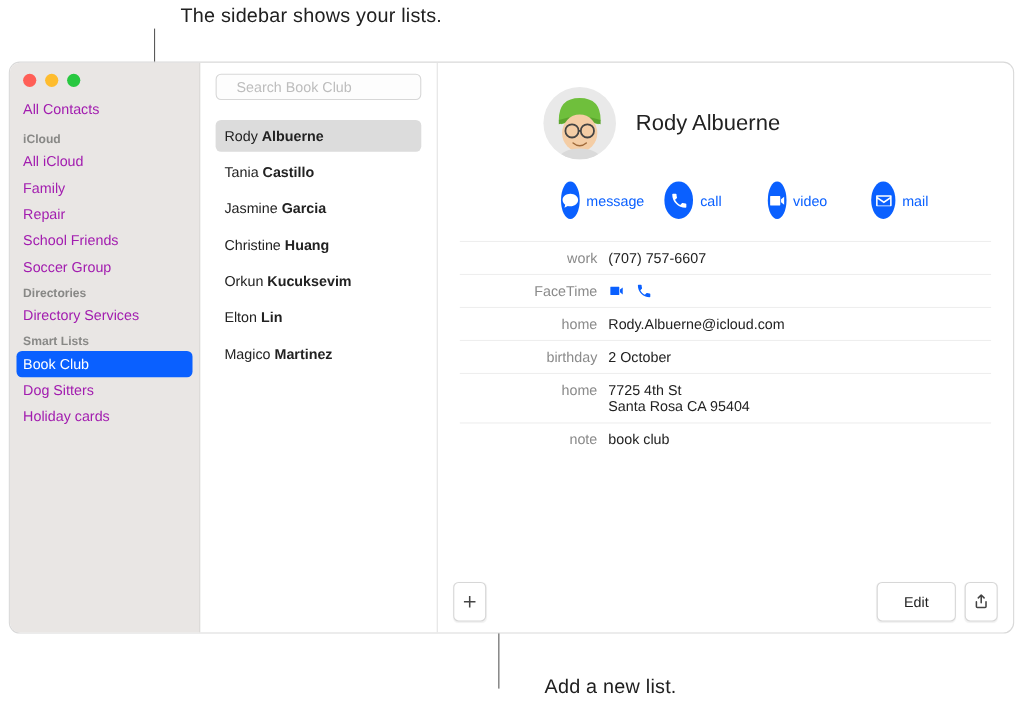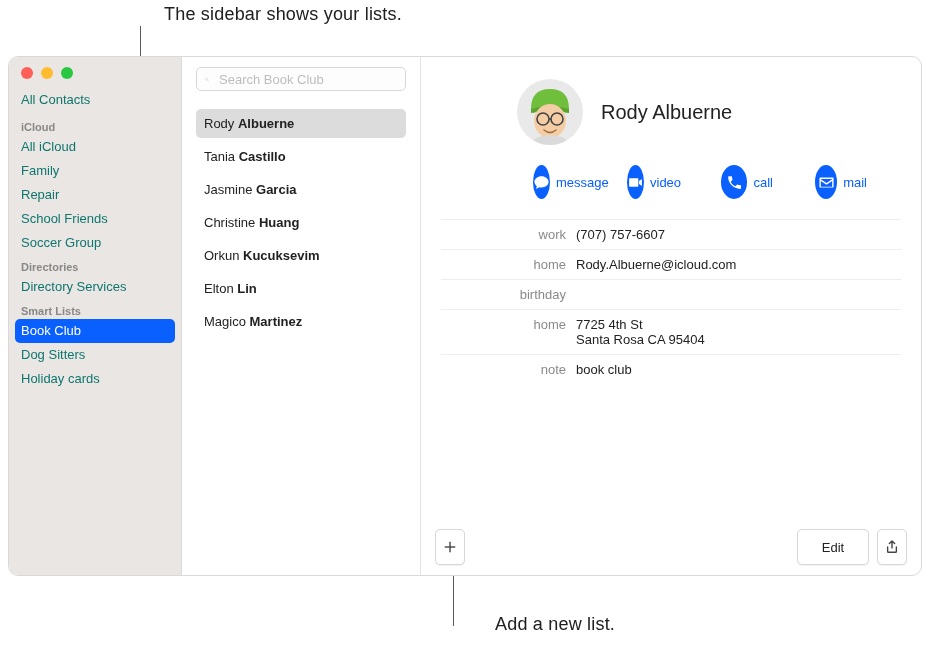--- a/index.html
+++ b/index.html
@@ -50,42 +50,42 @@
     display: flex; gap: 8px;
     padding: 4px 0 10px 12px;
   }
   .tl { width: 12px; height: 12px; border-radius: 50%; }
   .tl.red { background: #ff5f57; }
   .tl.yellow { background: #febc2e; }
   .tl.green { background: #28c840; }
 
   .sb-item {
     padding: 3px 12px;
-    color: #0f766e;
+    color: #a21caf;
     cursor: default;
     line-height: 18px;
   }
   .sb-header {
     padding: 6px 12px 2px 12px;
     color: #888886;
     font-size: 11px;
     font-weight: 600;
   }
   .sb-item.selected {
     background: #0a60ff;
     color: #fff;
     border-radius: 5px;
     margin: 0 6px;
     padding: 3px 6px;
   }
   .sb-item.top { font-size: 13px; padding-top: 2px; padding-bottom: 6px; }
 
   
   .listcol {
-    width: 239px;
+    width: 216px;
     border-right: 1px solid #e3e3e3;
     display: flex; flex-direction: column;
     padding: 10px 14px 10px 14px;
   }
   .search {
     display: flex; align-items: center;
     gap: 8px;
     height: 24px;
     border: 1px solid #d7d7d7;
     border-radius: 5px;
@@ -267,54 +267,63 @@
         <div class="circle">
             <svg viewBox="0 0 24 24">
               <path d="M12 3C6.5 3 2 6.6 2 11c0 2.4 1.3 4.5 3.4 6l-1 4 4.3-2.2c1 .2 2.1.4 3.3.4 5.5 0 10-3.6 10-8.1S17.5 3 12 3z"></path>
             </svg>
           </div>
         <span>message</span>
       </div>
       <div class="action">
         <div class="circle">
             <svg viewBox="0 0 24 24">
+              <path d="M6.6 10.8c1.4 2.8 3.8 5.2 6.6 6.6l2.2-2.2c.3-.3.7-.4 1-.2 1.2.4 2.4.6 3.7.6.6 0 1 .4 1 1V20c0 .6-.4 1-1 1C10.6 21 3 13.4 3 4c0-.6.4-1 1-1h3.5c.6 0 1 .4 1 1 0 1.3.2 2.5.6 3.7.1.4 0 .8-.3 1L6.6 10.8z"></path>
+            </svg>
+          </div>
+        <span>call</span>
+      </div>
+      <div class="action">
+        <div class="circle">
+            <svg viewBox="0 0 24 24">
               <path d="M4 6h11c1 0 1 1 1 1v10s0 1-1 1H4c-1 0-1-1-1-1V7s0-1 1-1zm13 4l4-3v10l-4-3v-4z"></path>
             </svg>
           </div>
         <span>video</span>
-      </div>
-      <div class="action">
-        <div class="circle">
-            <svg viewBox="0 0 24 24">
-              <path d="M6.6 10.8c1.4 2.8 3.8 5.2 6.6 6.6l2.2-2.2c.3-.3.7-.4 1-.2 1.2.4 2.4.6 3.7.6.6 0 1 .4 1 1V20c0 .6-.4 1-1 1C10.6 21 3 13.4 3 4c0-.6.4-1 1-1h3.5c.6 0 1 .4 1 1 0 1.3.2 2.5.6 3.7.1.4 0 .8-.3 1L6.6 10.8z"></path>
-            </svg>
-          </div>
-        <span>call</span>
       </div>
       <div class="action">
         <div class="circle">
             <svg viewBox="0 0 24 24">
               <path d="M3 5h18c.6 0 1 .4 1 1v12c0 .6-.4 1-1 1H3c-.6 0-1-.4-1-1V6c0-.6.4-1 1-1zm1 2v.3l8 5.4 8-5.4V7H4zm16 2.8l-8 5.4-8-5.4V18h16V9.8z"></path>
             </svg>
           </div>
         <span>mail</span>
       </div>
     </div>
 
     <div class="fields" id="fields">
         <div class="field">
           <div class="label">work</div>
           <div class="value">(707) 757-6607</div>
         </div>
         <div class="field">
+          <div class="label">FaceTime</div>
+          <div class="value"><span class="ft-icons"><svg viewBox="0 0 24 24">
+                <path d="M4 6h11c1 0 1 1 1 1v10s0 1-1 1H4c-1 0-1-1-1-1V7s0-1 1-1zm13 4l4-3v10l-4-3v-4z"></path>
+              </svg><svg viewBox="0 0 24 24">
+                <path d="M6.6 10.8c1.4 2.8 3.8 5.2 6.6 6.6l2.2-2.2c.3-.3.7-.4 1-.2 1.2.4 2.4.6 3.7.6.6 0 1 .4 1 1V20c0 .6-.4 1-1 1C10.6 21 3 13.4 3 4c0-.6.4-1 1-1h3.5c.6 0 1 .4 1 1 0 1.3.2 2.5.6 3.7.1.4 0 .8-.3 1L6.6 10.8z"></path>
+              </svg></span></div>
+        </div>
+        <div class="field">
           <div class="label">home</div>
           <div class="value">Rody.Albuerne@icloud.com</div>
         </div>
         <div class="field">
           <div class="label">birthday</div>
+          <div class="value">2 October</div>
         </div>
         <div class="field">
           <div class="label">home</div>
           <div class="value">7725 4th St
 Santa Rosa CA 95404</div>
         </div>
         <div class="field">
           <div class="label">note</div>
           <div class="value">book club</div>
         </div>

